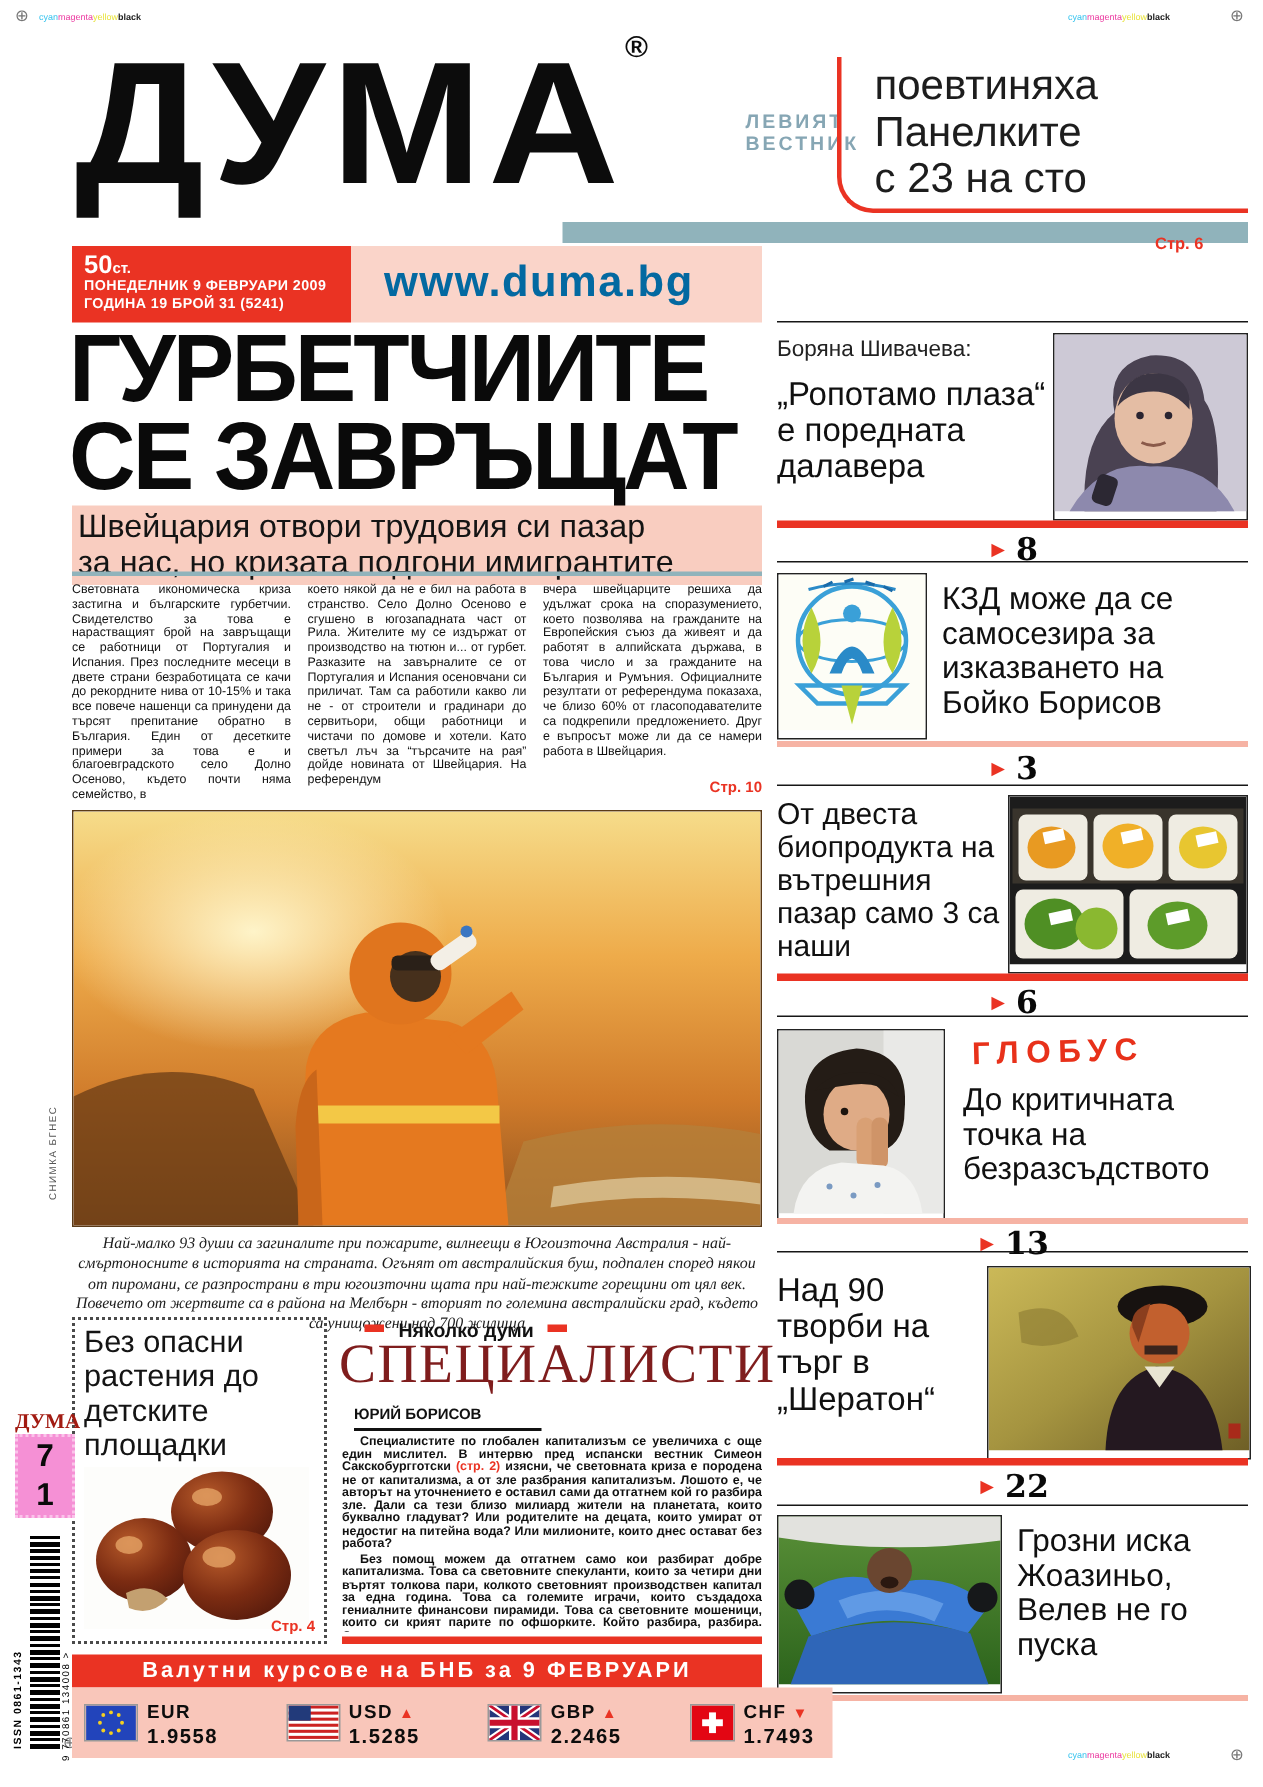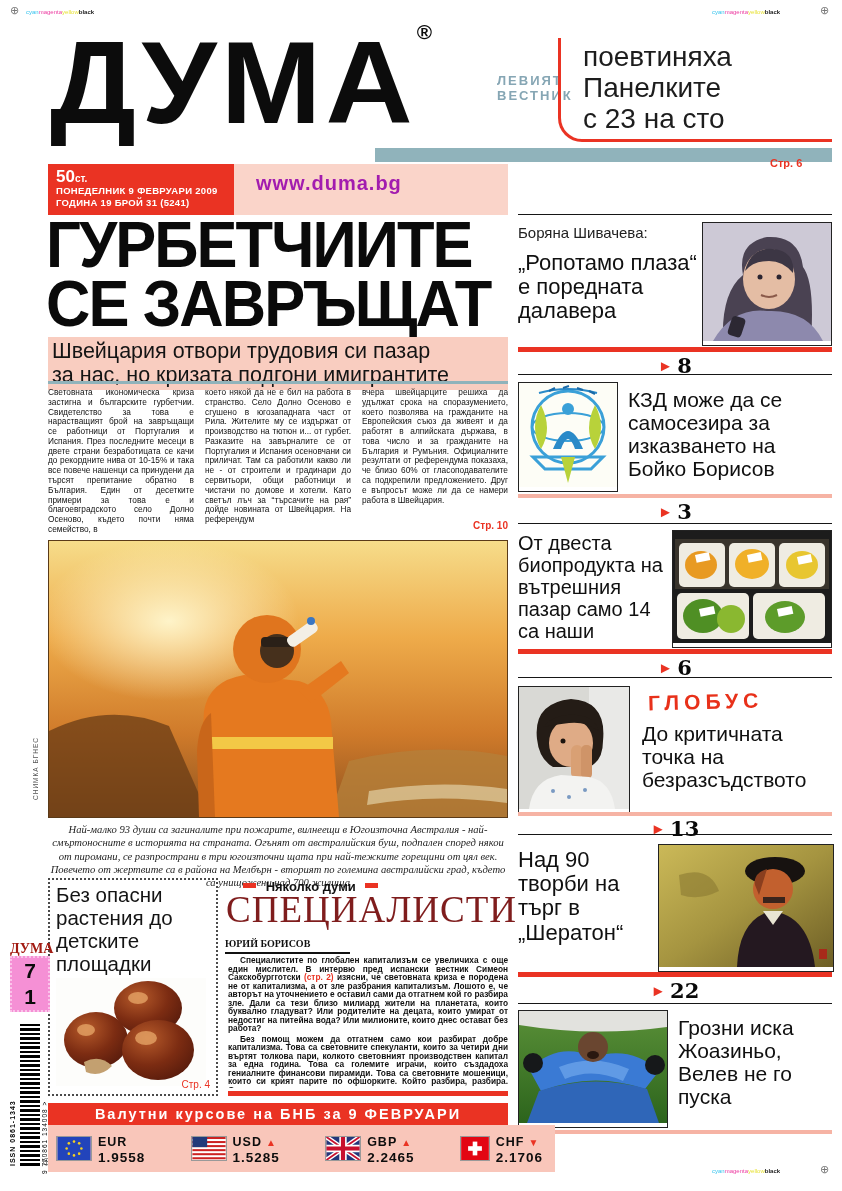--- a/index.html
+++ b/index.html
@@ -23,21 +23,21 @@
   #teaser{left:558px;top:38px;width:274px;height:104px;border-left:3px solid #ea3323;border-bottom:3px solid #ea3323;
     border-bottom-left-radius:24px;padding:4px 0 0 22px;font-size:28px;line-height:1.1;color:#1d1d1d;}
   #teaser-page{left:770px;top:126px;color:#ea3323;font-size:11px;font-weight:bold;margin-top:31px;}
 
   
   #datebox{left:48px;top:164px;width:186px;height:51px;background:#ea3323;color:#fff;padding:4px 6px 0 8px;}
   #price{font-size:17px;font-weight:bold;line-height:1;}
   #price .unit{font-size:10px;}
   .dateline-small{font-size:9.5px;font-weight:bold;letter-spacing:.3px;line-height:1.3;}
   #wwwbox{left:234px;top:164px;width:274px;height:51px;background:#fad4c9;}
-  #www{padding:8px 0 0 22px;font-size:20px;font-weight:bold;color:#a21caf;letter-spacing:1px;}
+  #www{padding:8px 0 0 22px;font-size:29px;font-weight:bold;color:#0369a1;letter-spacing:1px;}
 
   
   .hl{left:46px;width:464px;font-weight:bold;color:#0a0a0a;font-size:64px;line-height:1;letter-spacing:-2px;transform:scaleX(.96);transform-origin:left top;}
   #hl1{top:213px;} #hl2{top:272px;}
   #subhead{left:48px;top:337px;width:460px;background:#f9cdc0;padding:2px 4px 3px 4px;font-size:21.5px;line-height:1.12;color:#141414;}
   #colrule{left:48px;top:381px;width:460px;height:3px;background:#90b3bb;}
   .bodycol{top:388px;width:146px;height:150px;font-size:8.3px;line-height:1.18;text-align:justify;color:#111;overflow:hidden;}
   #col1{left:48px;} #col2{left:205px;} #col3{left:362px;}
   #lead-pageref{left:362px;top:520px;width:146px;text-align:right;color:#ea3323;font-weight:bold;font-size:10px;}
   #firephoto{left:48px;top:540px;width:460px;height:278px;border:1px solid #5a3a18;}
@@ -52,33 +52,33 @@
   .rule-pink{left:518px;width:314px;height:4px;background:#f6b3a4;}
   .pagerow{left:518px;width:314px;text-align:center;}
   .tri{color:#ea3323;font-size:15px;vertical-align:2px;}
   .pagenum{font-family:"DejaVu Serif",serif;font-weight:bold;font-size:21px;color:#090909;}
   .sidephoto{border:1px solid #222;}
   #globus{color:#e8311a;font-size:21px;letter-spacing:5px;transform:rotate(-1.5deg);font-weight:bold;}
 
   
   #safebox{left:48px;top:878px;width:170px;height:218px;border:2px dotted #4a4a4a;padding:4px 6px;}
   #safebox .t{font-size:20.5px;line-height:1.12;color:#141414;}
-  #safebox .pr{position:absolute;right:6px;bottom:4px;color:#ea3323;font-weight:normal;font-size:10px;}
+  #safebox .pr{position:absolute;right:6px;bottom:4px;color:#ea3323;font-weight:bold;font-size:10px;}
   #dumamini{left:10px;top:941px;font-family:"Liberation Serif",serif;font-weight:bold;font-size:14px;color:#a21b12;}
   #pinknum{left:10px;top:956px;width:40px;height:56px;background:#f590d5;border:2px dotted #fbc3ea;text-align:center;font-weight:bold;font-size:21px;line-height:1.25;color:#0a0a0a;}
   #barcode-bars{left:20px;top:1024px;width:20px;height:142px;background:repeating-linear-gradient(180deg,#000 0 2px,#fff 2px 4px,#000 4px 7px,#fff 7px 9px);}
   .vtext{writing-mode:vertical-rl;transform:rotate(180deg);font-size:7px;font-weight:bold;color:#000;letter-spacing:1px;}
   #issn{left:9px;top:1024px;height:142px;}
   #bcdigits{left:41px;top:1024px;height:150px;font-weight:normal;font-size:6.5px;}
 
   
   #op-kickrow{left:243px;top:879px;width:280px;font-size:13px;font-weight:bold;color:#111;}
   .dash{display:inline-block;width:13px;height:5px;background:#ea3323;vertical-align:3px;}
   #op-title{left:226px;top:891px;width:282px;font-family:"Liberation Serif",serif;font-size:37px;line-height:1;color:#7f1d1d;letter-spacing:1px;}
-  #op-author{left:225px;top:938px;font-size:10px;font-weight:bold;color:#111;border-bottom:2px solid #111;padding:0 40px 3px 0;font-family:Liberation Serif, serif;}
+  #op-author{left:236px;top:938px;font-size:10px;font-weight:bold;color:#111;border-bottom:2px solid #111;padding:0 40px 3px 0;}
   #op-body{left:228px;top:956px;width:280px;height:132px;font-size:8.3px;font-weight:bold;line-height:1.03;text-align:justify;color:#111;overflow:hidden;}
   #op-body p{margin:0 0 2px 0;text-indent:12px;}
   #op-body .red{color:#ea3323;}
   #op-rule{left:228px;top:1091px;width:280px;height:5px;background:#ea3323;}
 
   
   #cur-head{left:48px;top:1103px;width:460px;height:22px;background:#ea3323;color:#fff;font-weight:bold;font-size:14.5px;
     text-align:center;letter-spacing:2px;line-height:22px;}
   #cur-row{left:48px;top:1125px;width:507px;height:47px;background:#f9c6ba;display:flex;align-items:center;justify-content:space-between;padding:0 12px 0 8px;}
   .rate{display:flex;align-items:center;gap:6px;}
@@ -216,21 +216,21 @@
       <path d="M30,8 l6,-3 M44,5 l6,-2 M58,5 l6,2 M70,8 l6,3" stroke="#1a6aa8" stroke-width="2"></path>
     </svg>
   </div>
   <div class="abs side-title" style="left:628px;top:388px;width:204px;">КЗД може да се самосезира за изказването на Бойко Борисов</div>
   <div class="abs rule-pink" style="top:494px;"></div>
   <div class="abs pagerow" style="top:499px;">
     <span class="tri">►</span>
     <span class="pagenum">3</span>
   </div>
 
-  <div class="abs side-title" style="left:518px;top:532px;width:150px;font-size:20px;">От двеста биопродукта на вътрешния пазар само 14 са наши</div>
+  <div class="abs side-title" style="left:518px;top:532px;width:150px;font-size:20px;">От двеста биопродукта на вътрешния пазар само 3 са наши</div>
   <div class="abs sidephoto" style="left:672px;top:530px;">
     <svg width="158" height="112" viewBox="0 0 158 112">
       <rect width="158" height="112" fill="#1c1c1c"></rect>
       <rect x="2" y="8" width="154" height="50" fill="#39342c"></rect>
       <rect x="6" y="12" width="46" height="44" rx="5" fill="#efece2"></rect>
       <rect x="56" y="12" width="46" height="44" rx="5" fill="#efece2"></rect>
       <rect x="106" y="12" width="46" height="44" rx="5" fill="#efece2"></rect>
       <ellipse cx="28" cy="34" rx="16" ry="14" fill="#e89a22"></ellipse>
         <ellipse cx="79" cy="33" rx="17" ry="15" fill="#f0b028"></ellipse>
       <ellipse cx="129" cy="34" rx="16" ry="14" fill="#e8c630"></ellipse>
@@ -422,18 +422,18 @@
         </div>
     </div>
     <div class="rate">
       <svg class="flag" width="30" height="25" viewBox="0 0 30 25">
         <rect width="30" height="25" fill="#e30613"></rect>
         <rect x="12.5" y="5" width="5" height="15" fill="#fff"></rect>
         <rect x="7.5" y="10" width="15" height="5" fill="#fff"></rect>
       </svg>
       <div>
           <div><span class="code">CHF</span><span class="trend">▼</span></div>
-        <div class="val">2.1706</div>
+        <div class="val">1.7493</div>
         </div>
     </div>
   </div>
 
 </div>
 
 </body></html>

